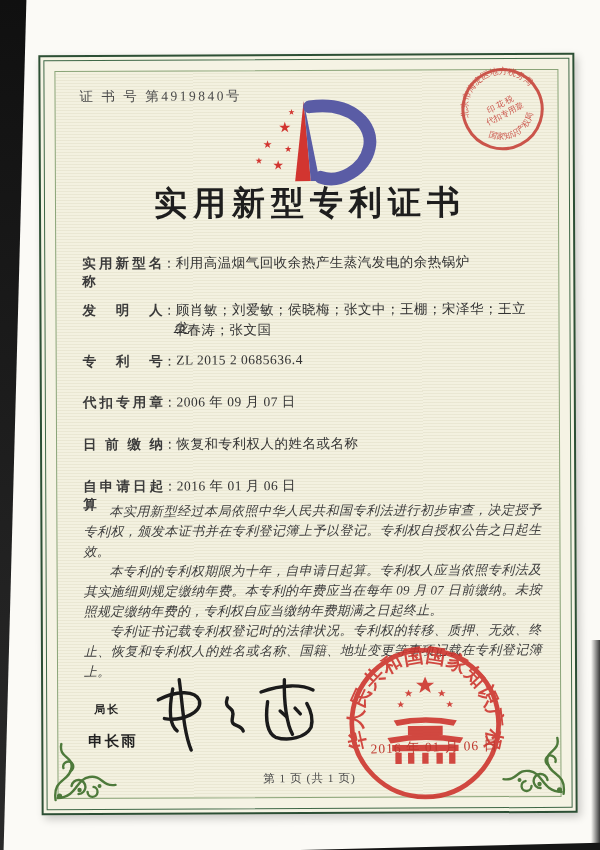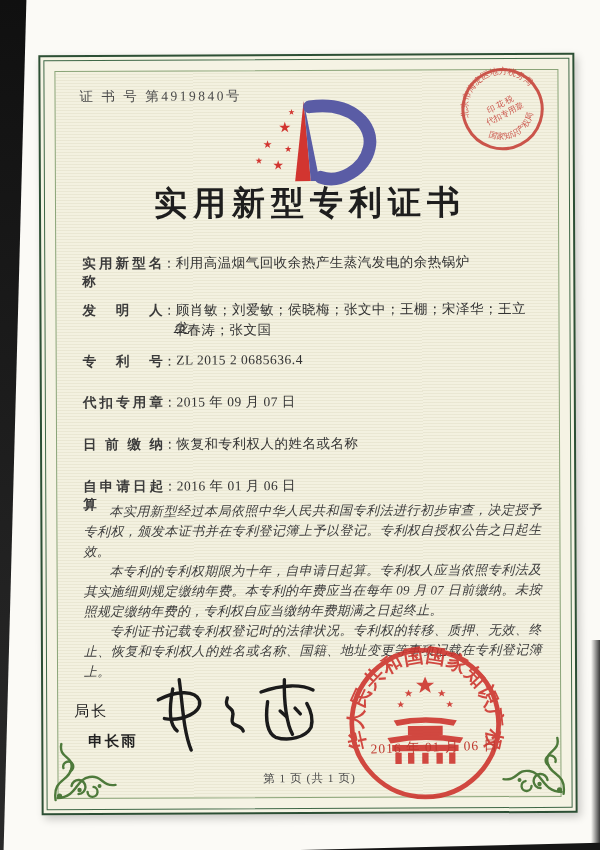--- a/index.html
+++ b/index.html
@@ -40,22 +40,22 @@
   .lbl{display:inline-block;width:80px;text-align:justify;text-align-last:justify;
     vertical-align:top;font-weight:bold;}
   .colon{vertical-align:top;}
   .val{display:inline-block;max-width:360px;vertical-align:top;letter-spacing:.5px;color:#333;}
   .val2{position:absolute;left:117px;font-size:13.5px;letter-spacing:.5px;color:#333;}
 
   .paras{position:absolute;left:26px;right:18px;top:430px;}
   .paras p{margin:0;text-indent:2em;font-size:13px;line-height:20px;
     text-align:justify;font-style:italic;color:#3e3e3e;letter-spacing:.3px;}
 
-  .sig-title{position:absolute;left:16px;top:630px;font-family:"Liberation Sans",sans-serif;
-    font-weight:400;font-size:15px;color:#222;letter-spacing:2px;}
+  .sig-title{position:absolute;left:36px;top:630px;font-family:"Liberation Sans",sans-serif;
+    font-weight:700;font-size:11px;color:#222;letter-spacing:2px;}
   .sig-name{position:absolute;left:30px;top:660px;font-family:"Liberation Sans",sans-serif;
     font-weight:700;font-size:14.5px;color:#222;letter-spacing:2px;text-align:center;}
   .signature{position:absolute;left:86px;top:598px;width:190px;height:88px;z-index:3;
     transform:rotate(-3deg);}
 
   .agency-seal{position:absolute;left:288px;top:574px;width:158px;height:158px;
     opacity:.88;z-index:4;}
   .date-stamp{position:absolute;left:296px;top:668px;width:160px;z-index:5;
     color:#bf3a30;font-size:13.5px;letter-spacing:1px;transform:rotate(-1.5deg);
     text-align:center;}
@@ -101,21 +101,21 @@
         <span class="lbl">实用新型名称</span><span class="colon">：</span><span class="val">利用高温烟气回收余热产生蒸汽发电的余热锅炉</span>
       </div>
       <div class="row" style="top:230px">
         <span class="lbl">发明人</span><span class="colon">：</span><span class="val">顾肖敏；刘爱敏；侯晓梅；张文中；王棚；宋泽华；王立龙</span>
       </div>
       <div class="val2" style="top:250px">牟春涛；张文国</div>
       <div class="row" style="top:281px">
         <span class="lbl">专利号</span><span class="colon">：</span><span class="val">ZL 2015 2 0685636.4</span>
       </div>
       <div class="row" style="top:322px">
-        <span class="lbl">代扣专用章</span><span class="colon">：</span><span class="val">2015 年 09 月 07 日</span>
+        <span class="lbl">代扣专用章</span><span class="colon">：</span><span class="val">2006 年 09 月 07 日</span>
       </div>
       <div class="row" style="top:364px">
         <span class="lbl">日前缴纳</span><span class="colon">：</span><span class="val">恢复和专利权人的姓名或名称</span>
       </div>
       <div class="row" style="top:406px">
         <span class="lbl">自申请日起算</span><span class="colon">：</span><span class="val">2016 年 01 月 06 日</span>
       </div>
 
       <div class="paras">
         <p>本实用新型经过本局依照中华人民共和国专利法进行初步审查，决定授予专利权，颁发本证书并在专利登记簿上予以登记。专利权自授权公告之日起生效。</p>

